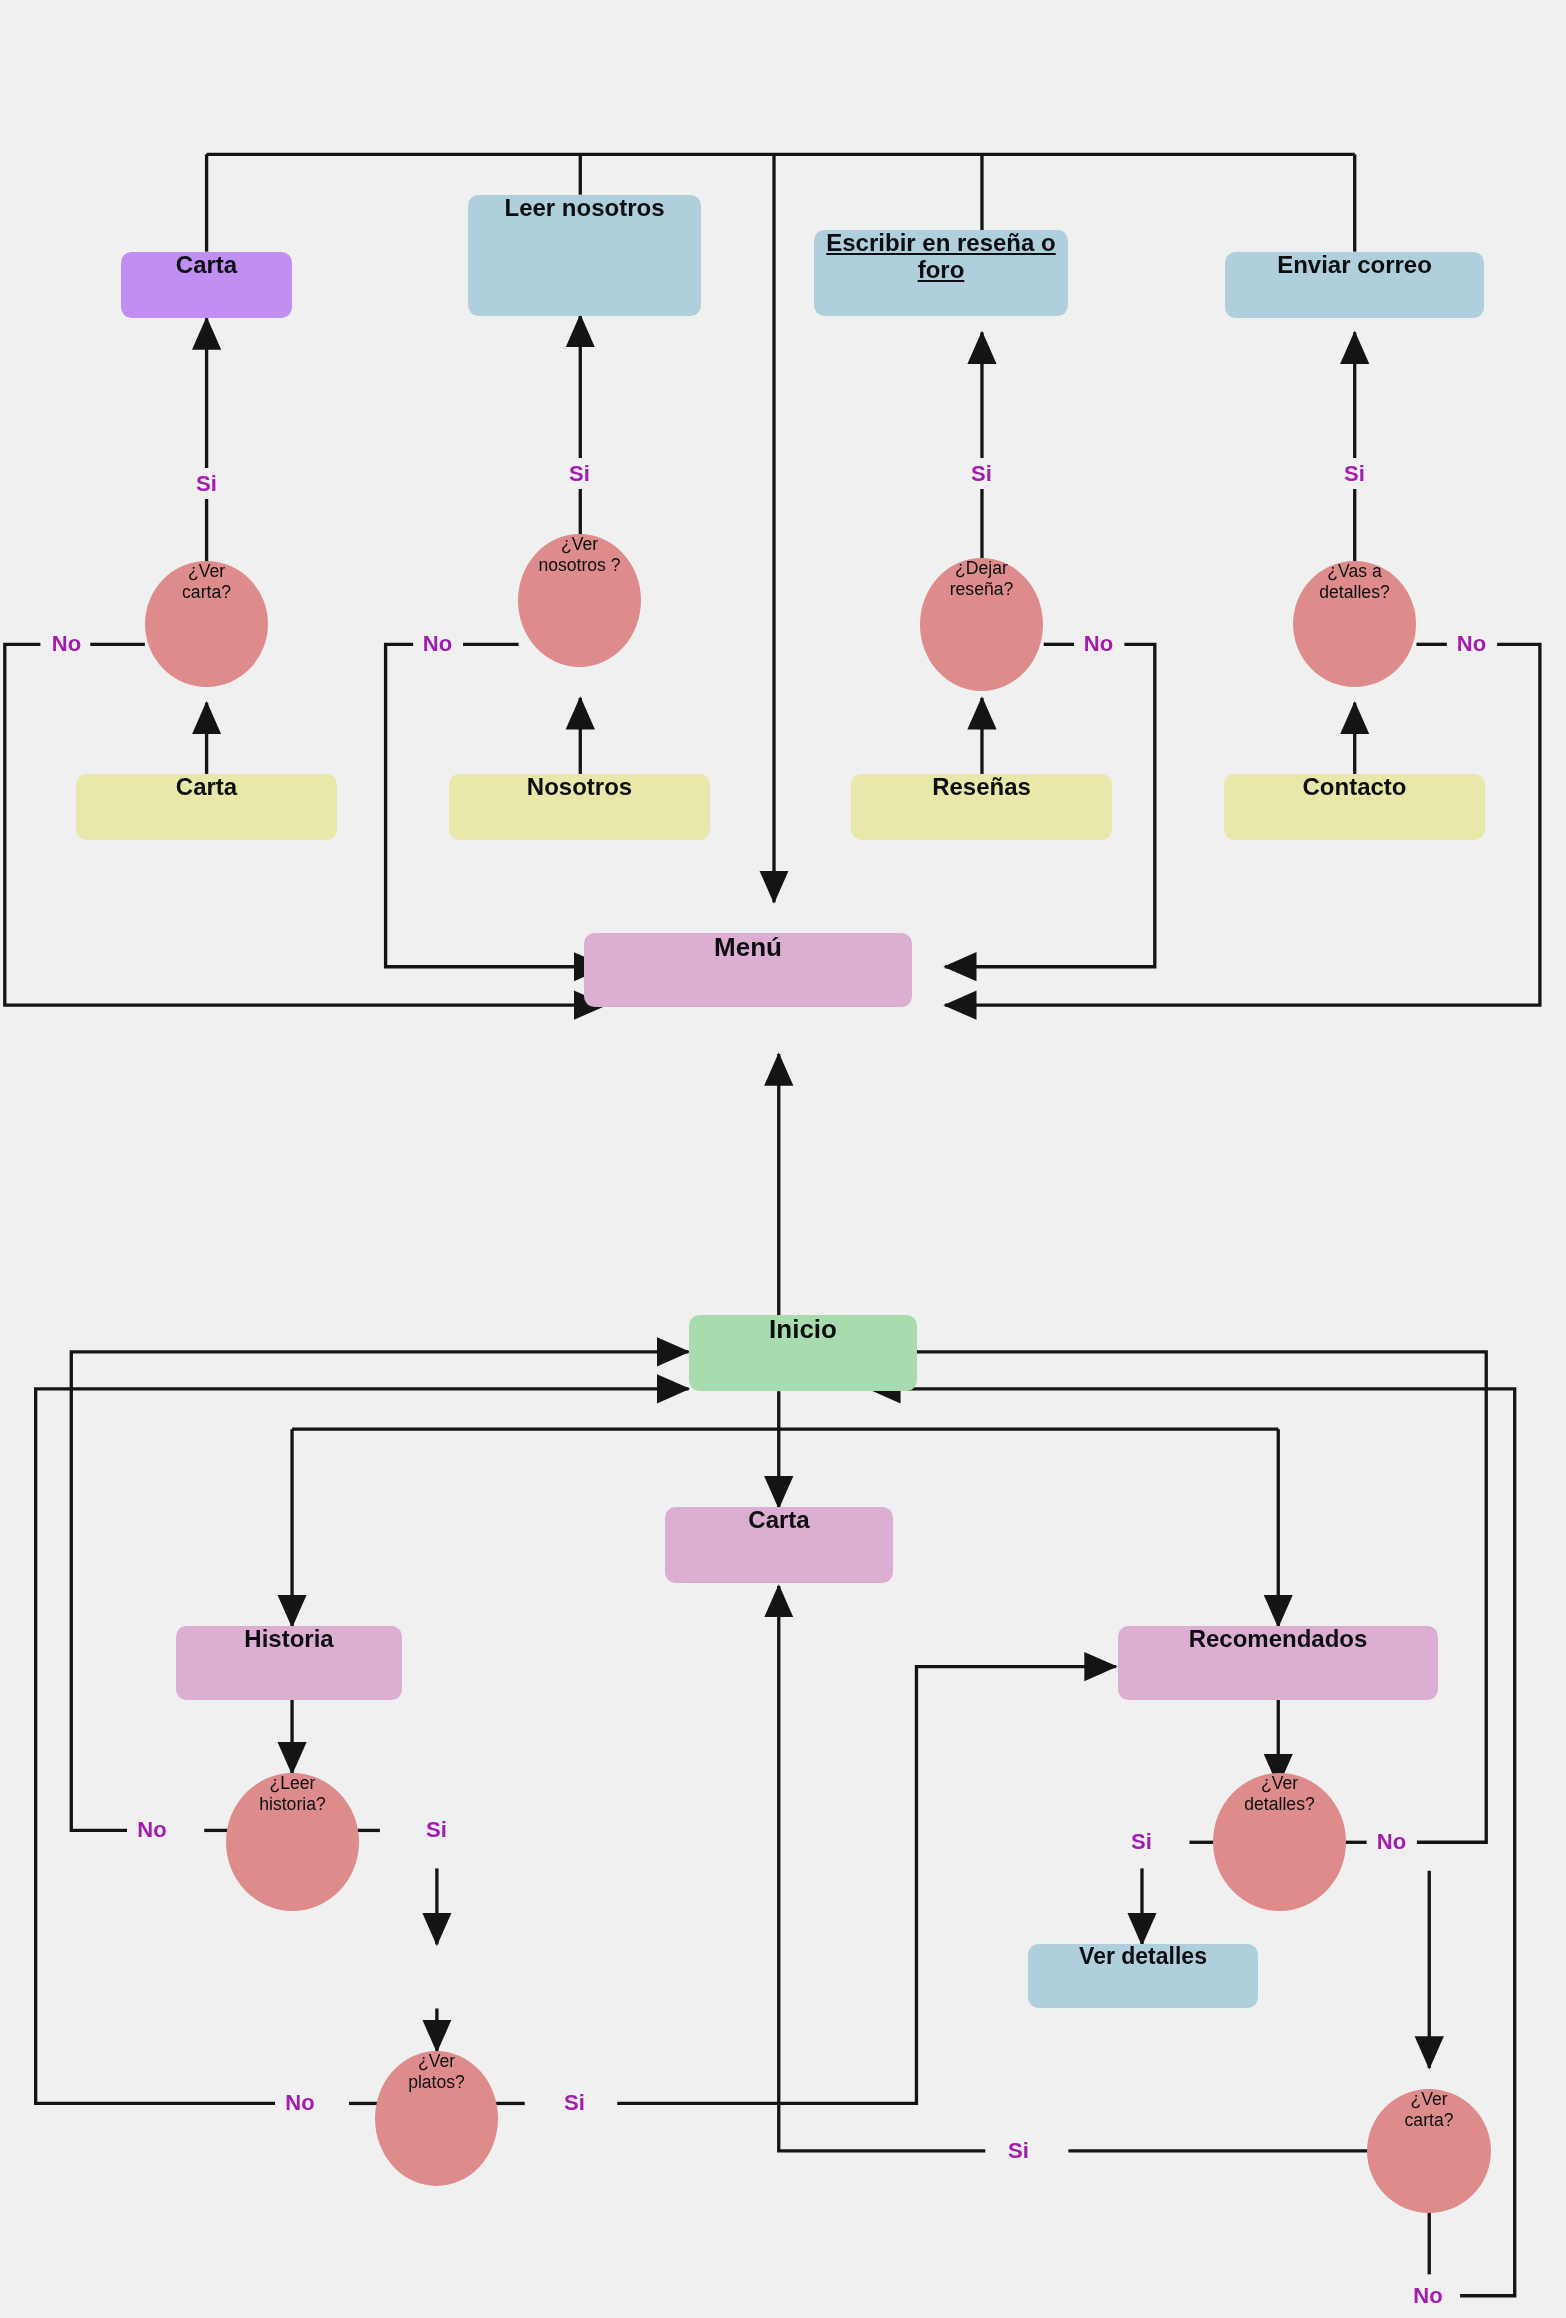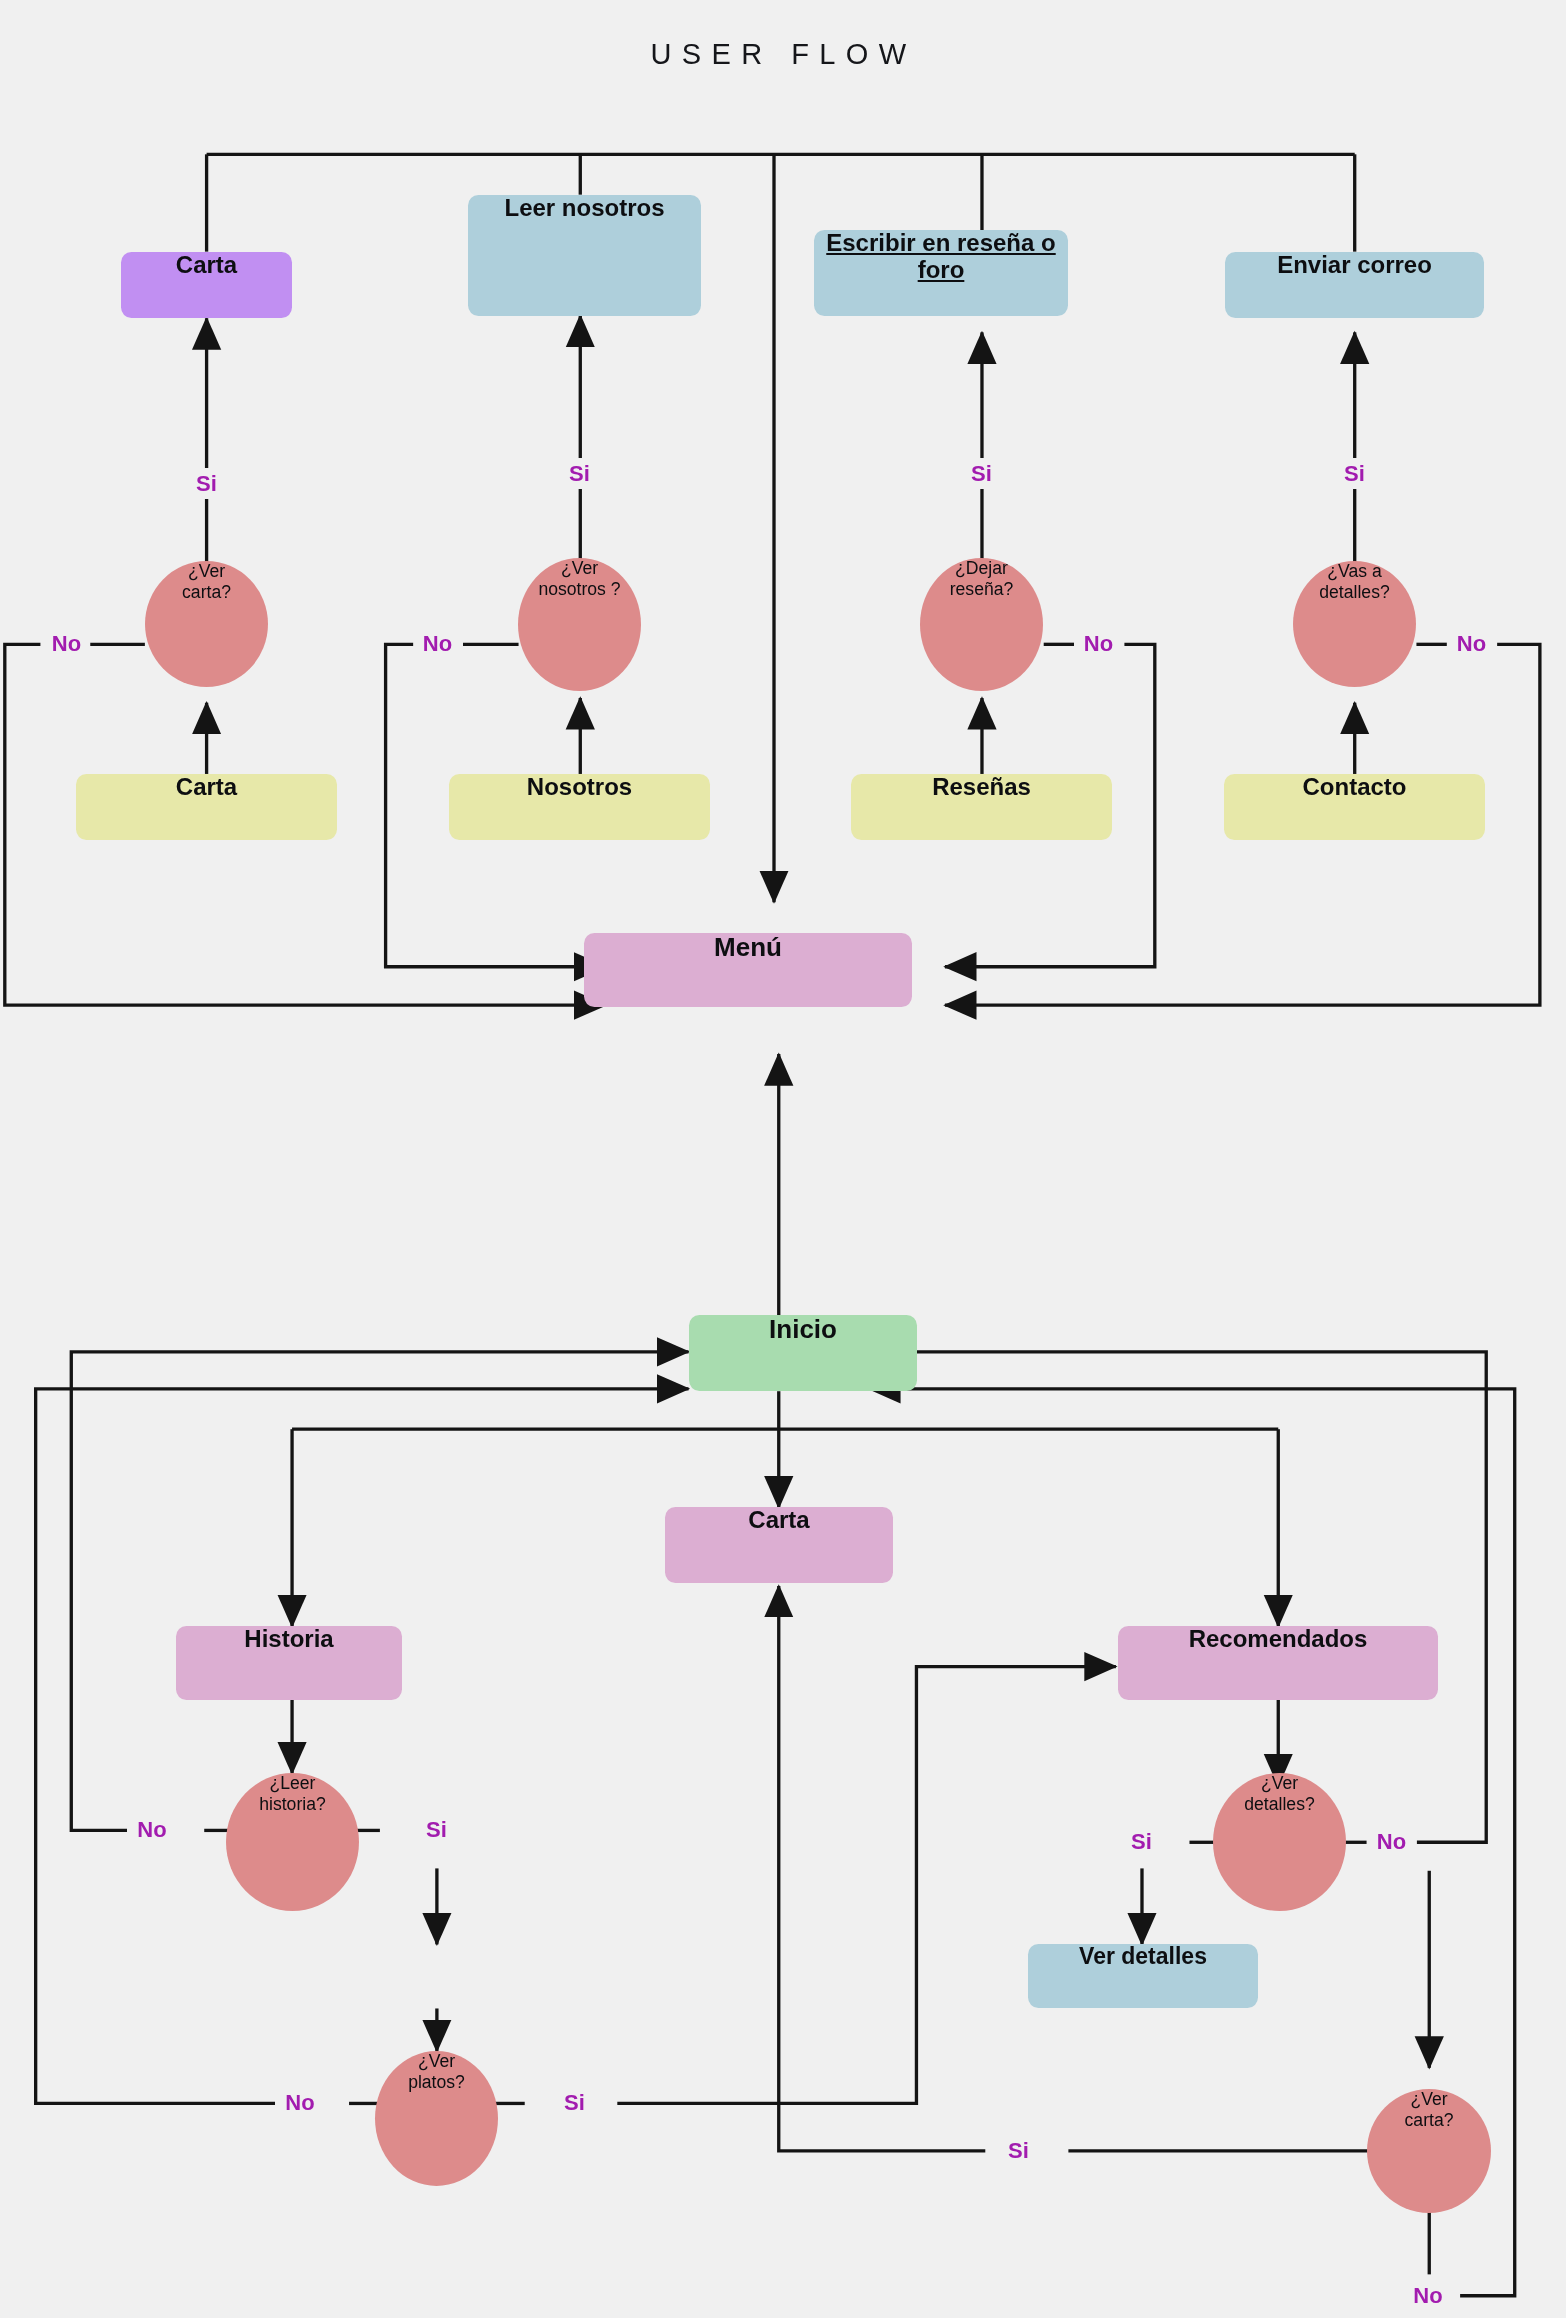--- a/index.html
+++ b/index.html
@@ -33,21 +33,20 @@
     position:absolute;font-weight:700;color:#a21caf;
     display:flex;align-items:center;justify-content:center;
     background:#f0f0f0;
   }
 </style>
 </head>
 <body>
 
 <div id="flow-root">
 
-  <div class="title">USER FLOW</div>
 
   <svg viewBox="0 0 3300 4884" aria-hidden="true">
     <defs>
       <marker id="ah" markerWidth="12" markerHeight="12" refX="9.5" refY="5" orient="auto" markerUnits="strokeWidth">
         <path d="M0,0.6 L10,5 L0,9.4 z" fill="#141414"></path>
       </marker>
     </defs>
     <g fill="none" stroke="#141414" stroke-width="7" stroke-linecap="butt" stroke-linejoin="miter">
 
       <path d="M435,325 L2853,325"></path>
@@ -153,21 +152,21 @@
     <span>Si</span>
   </div>
   <div class="edge-label" style="left:1331px;top:458px;width:47px;height:31px;font-size:22px;">
     <span>Si</span>
   </div>
 
   <div class="node decision" style="left:145px;top:561px;width:123px;height:126px;font-size:17.6px;padding:0 18px;">
     <span>¿Ver carta?</span>
   </div>
 
-  <div class="node decision" style="left:518px;top:558px;width:123px;height:133px;font-size:17.6px;padding:0 18px;">
+  <div class="node decision" style="left:518px;top:534px;width:123px;height:133px;font-size:17.6px;padding:0 18px;">
     <span>¿Ver nosotros ?</span>
   </div>
 
   <div class="node decision" style="left:920px;top:558px;width:123px;height:133px;font-size:17.6px;padding:0 14.2px;">
     <span>¿Dejar reseña?</span>
   </div>
 
   <div class="node decision" style="left:1293px;top:561px;width:123px;height:126px;font-size:17.6px;padding:0 10.4px;">
     <span>¿Vas a detalles?</span>
   </div>

